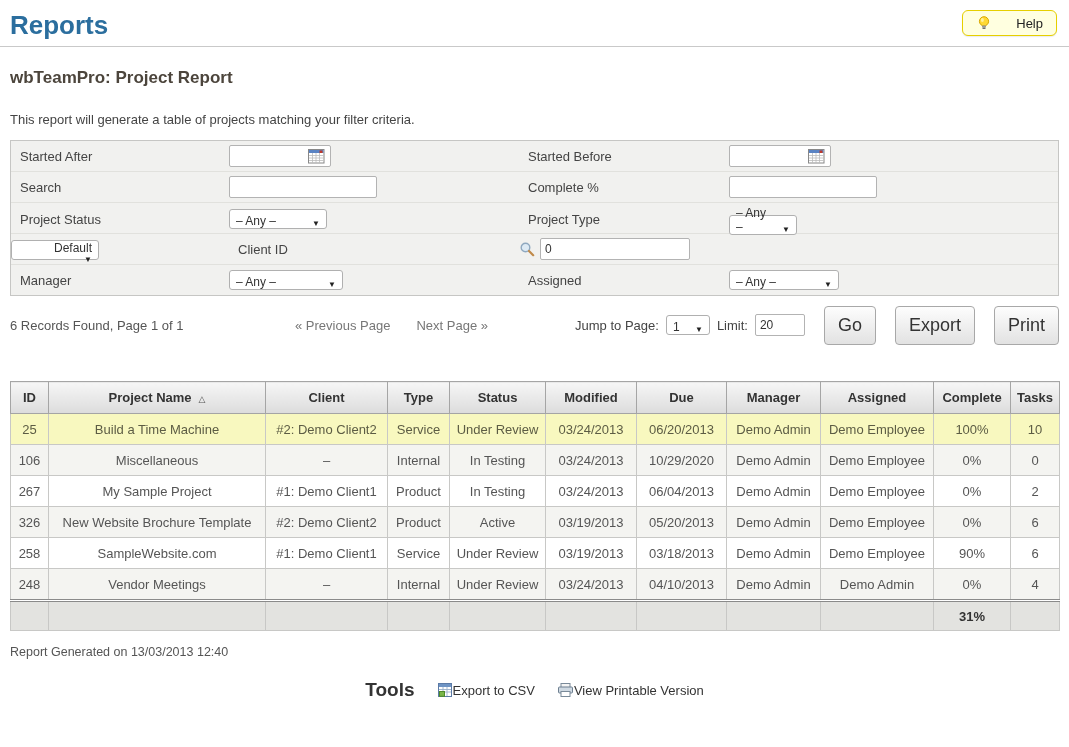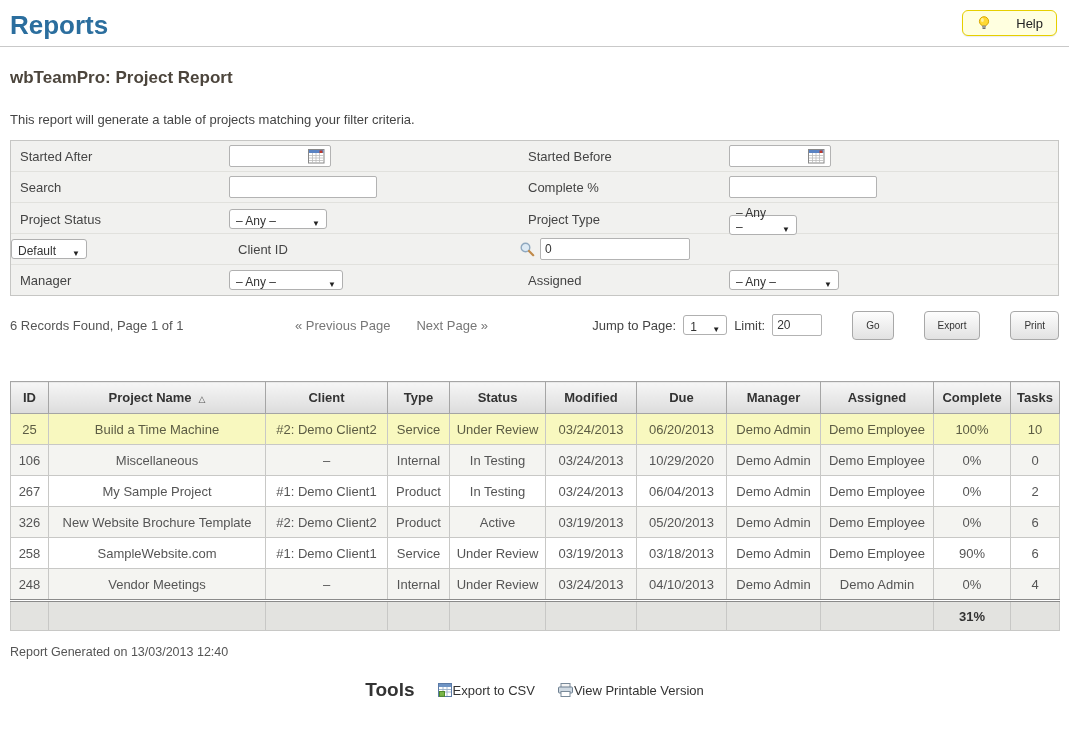--- a/index.html
+++ b/index.html
@@ -22,31 +22,31 @@
   .filter-row:last-child{border-bottom:none;}
   .f-label{padding-left:9px;font-size:13px;color:#444;}
   .txt{width:138px;height:16px;border:1px solid #b3b3b3;border-radius:2px;padding:2px 4px;
     font-family:"Liberation Sans",sans-serif;font-size:12px;color:#333;background:#fff;}
   .txt.small{width:40px;}
   .date-wrap{display:inline-flex;align-items:center;width:96px;height:20px;border:1px solid #b3b3b3;border-radius:2px;background:#fff;padding:0 2px;}
   .date-wrap input{border:none;outline:none;width:72px;font-size:12px;font-family:"Liberation Sans",sans-serif;}
   .sel{display:inline-flex;justify-content:space-between;align-items:flex-end;background:#fff;border:1px solid #b0b0b0;
     border-radius:3px;height:20px;padding:0 6px;font-size:12px;color:#333;cursor:pointer;box-sizing:border-box;}
   .sel .arr{font-size:8px;color:#222;margin-left:8px;}
-  .w-status{width:98px;} .w-func{width:76px;} .w-mgr{width:114px;} .w-type{width:68px;} .w-asg{width:110px;} .w-jump{width:44px;}
+  .w-status{width:98px;} .w-func{width:88px;flex-direction:column;} .w-mgr{width:114px;} .w-type{width:68px;} .w-asg{width:110px;} .w-jump{width:44px;}
   .client-wrap{display:flex;align-items:center;gap:5px;}
   .client-wrap .txt{width:140px;}
   
   .pagebar{display:flex;align-items:center;margin:13px 10px 0;font-size:13px;height:32px;}
   .records{color:#555;width:285px;}
   .pagelinks{color:#777;display:flex;gap:26px;}
   .pagelinks span{cursor:pointer;}
   .jump{margin-left:auto;display:flex;align-items:center;gap:7px;color:#444;}
   .btn{background:linear-gradient(#fdfdfd,#e2e2e2);border:1px solid #a8a8a8;border-radius:4px;
-    padding:8px 13px;font-size:10px;color:#333;margin-left:23px;cursor:pointer;font-family:"Liberation Sans",sans-serif;}
+    padding:8px 13px;font-size:18px;color:#333;margin-left:12px;cursor:pointer;font-family:"Liberation Sans",sans-serif;}
   
   .report-table{margin:40px 10px 0;border-collapse:collapse;width:1049px;table-layout:fixed;font-size:13px;border:1px solid #999;}
   .report-table th{background:linear-gradient(#f6f6f6,#dcdcdc);border:1px solid #a5a5a5;height:29px;color:#333;
     font-weight:bold;text-align:center;overflow:hidden;white-space:nowrap;cursor:pointer;}
   .report-table td{border:1px solid #c8c8c6;height:28px;text-align:center;color:#555;background:#fff;
     overflow:hidden;white-space:nowrap;}
   .report-table tr.alt td{background:#f4f4f1;}
   .report-table tr.hl td{background:#f8f8bf;color:#5c5c44;}
   .report-table tr.sum td{background:#e3e3e0;border-top:3px double #8a8a8a;height:26px;}
   .report-table tr.sum td.bold{font-weight:bold;color:#333;}

